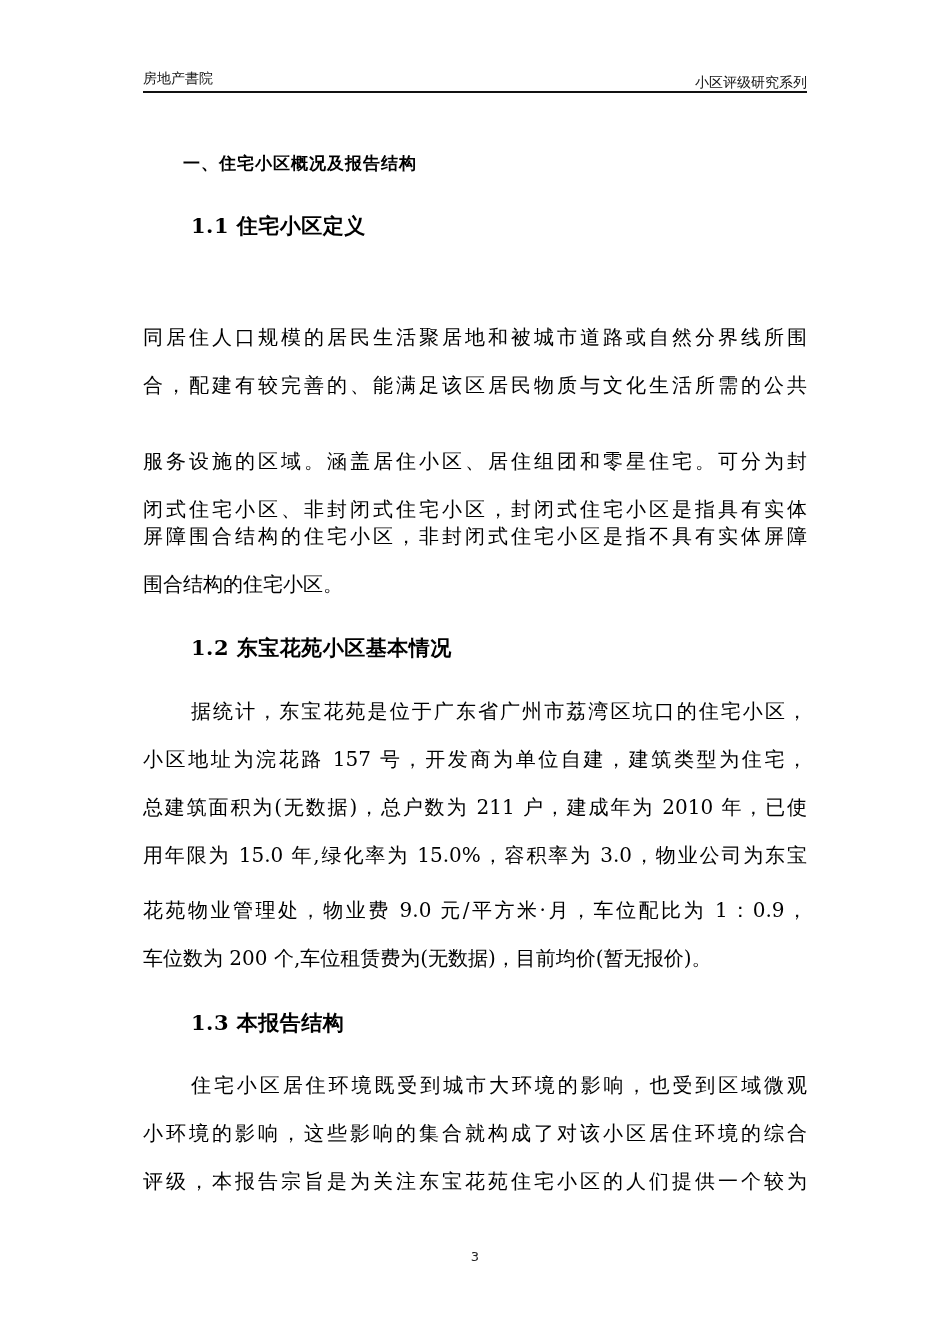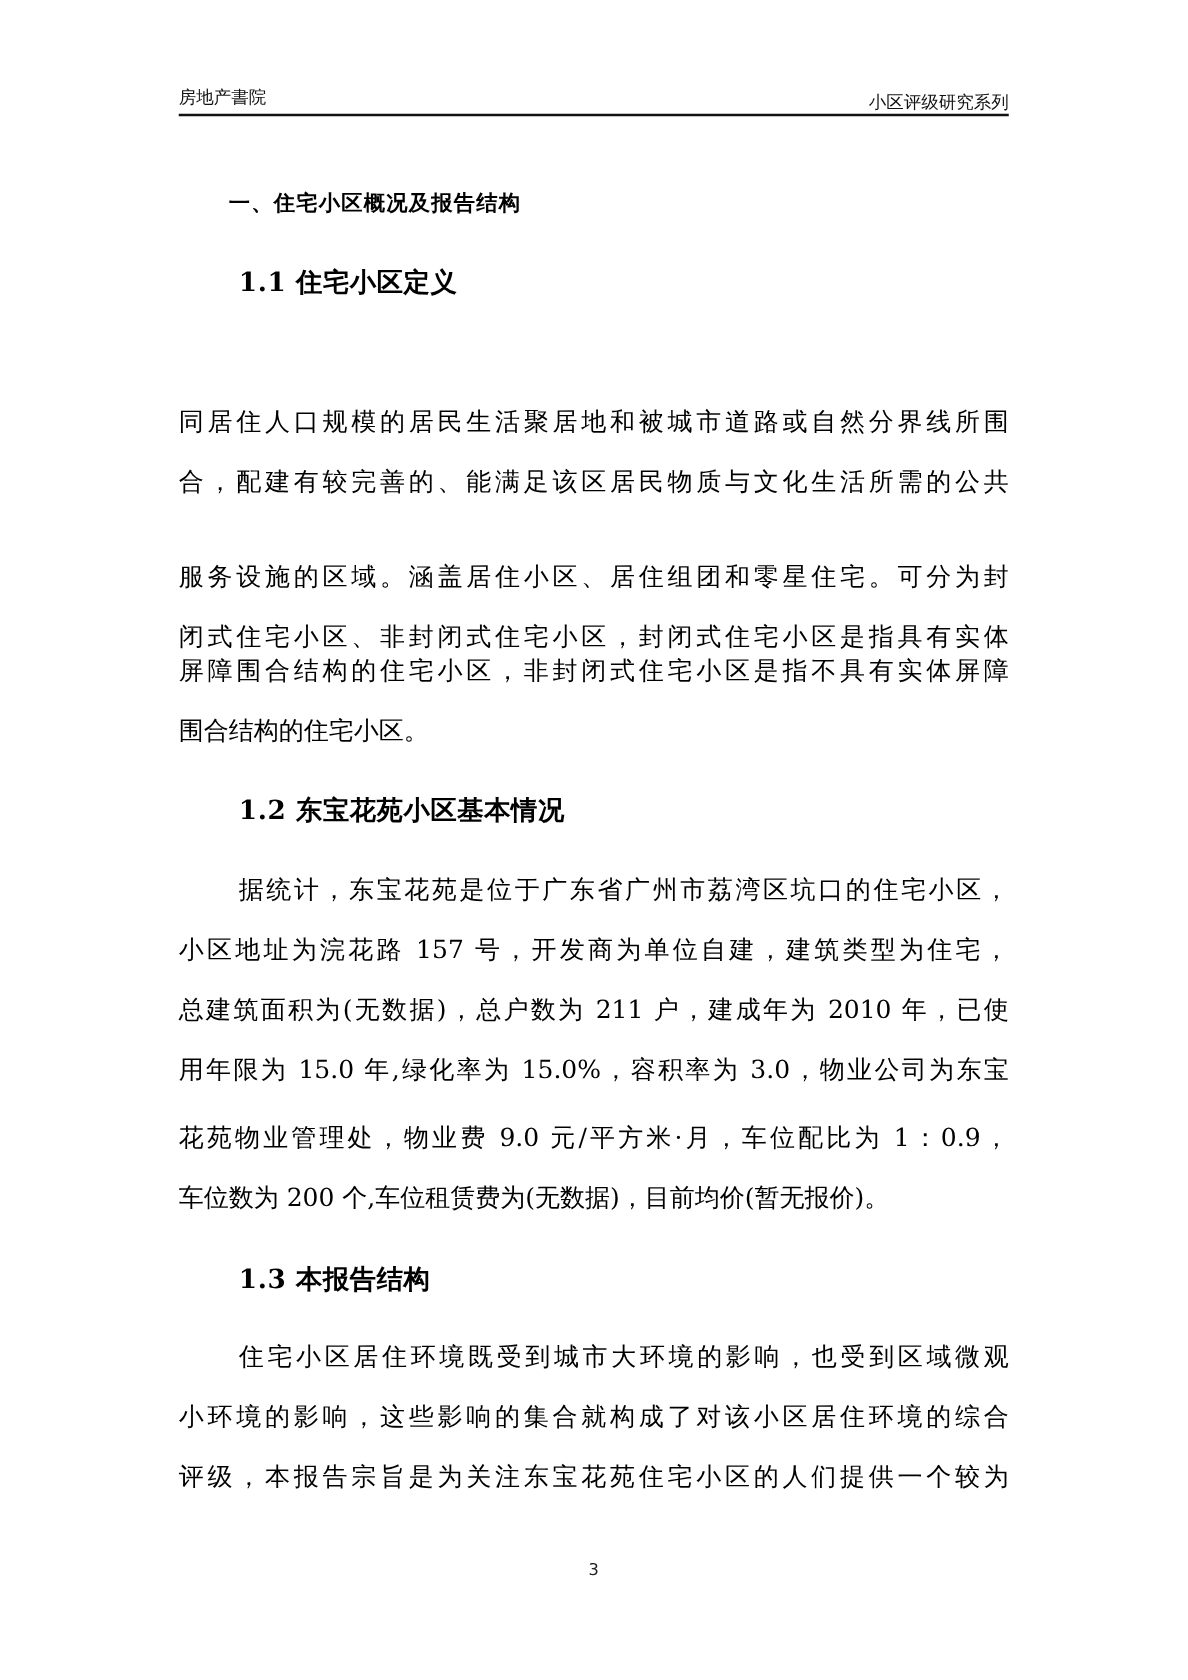--- a/index.html
+++ b/index.html
@@ -114,18 +114,18 @@
   <div class="h2" style="top:633px;">1.2 东宝花苑小区基本情况</div>
   <div class="line first" style="top:696px;">据统计，东宝花苑是位于广东省广州市荔湾区坑口的住宅小区，</div>
   <div class="line" style="top:744px;">小区地址为浣花路 157 号，开发商为单位自建，建筑类型为住宅，</div>
   <div class="line" style="top:792px;">总建筑面积为(无数据)，总户数为 211 户，建成年为 2010 年，已使</div>
   <div class="line" style="top:840px;">用年限为 15.0 年,绿化率为 15.0%，容积率为 3.0，物业公司为东宝</div>
   <div class="line" style="top:895px;">花苑物业管理处，物业费 9.0 元/平方米·月，车位配比为 1：0.9，</div>
   <div class="line last" style="top:943px;">车位数为 200 个,车位租赁费为(无数据)，目前均价(暂无报价)。</div>
 
   <div class="h2" style="top:1008px;">1.3 本报告结构</div>
   <div class="line first" style="top:1070px;">住宅小区居住环境既受到城市大环境的影响，也受到区域微观</div>
-  <div class="line" style="top:1118px;">小环境的影响，这些影响的集合就构成了对该小区居住环境的综合</div>
+  <div class="line" style="top:1118px;font-family:Liberation Serif, serif;">小环境的影响，这些影响的集合就构成了对该小区居住环境的综合</div>
   <div class="line" style="top:1166px;">评级，本报告宗旨是为关注东宝花苑住宅小区的人们提供一个较为</div>
 
   <div class="page-number">3</div>
 
 </div>
 
 </body></html>

